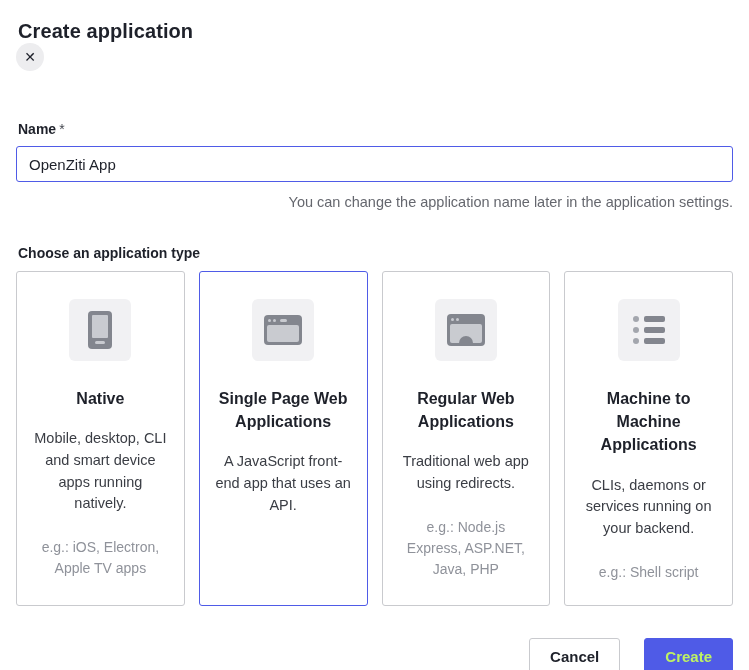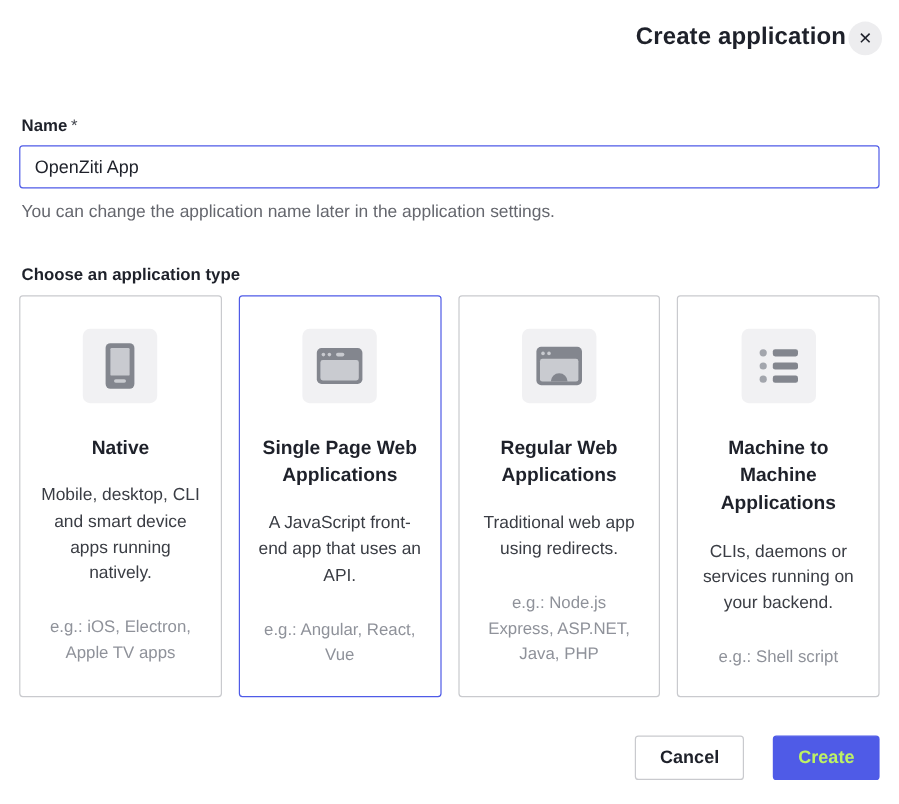--- a/index.html
+++ b/index.html
@@ -13,36 +13,36 @@
     --icon-light:#c9cbd0;
   }
   *{box-sizing:border-box;}
   html,body{margin:0;padding:0;}
   body{
     width:749px;height:670px;background:#ffffff;
     font-family:"Liberation Sans","DejaVu Sans",sans-serif;
     color:var(--text);overflow:hidden;
   }
   .modal{padding:18px 16px 14px;}
-  .modal-header{display:flex;justify-content:flex-end;align-items:flex-start;}
+  .modal-header{display:flex;justify-content:flex-start;align-items:flex-start;flex-direction:column;}
   .modal-title{font-size:20px;font-weight:700;margin:2px 2px 0;letter-spacing:.1px;}
   .close-btn{
     width:28px;height:28px;border-radius:50%;background:#ededef;border:none;
     display:flex;align-items:center;justify-content:center;cursor:pointer;
     font-size:14px;color:#1e212a;line-height:1;margin-right:-2px;
   }
   .form-section{margin-top:50px;}
   .field-label{font-size:14px;font-weight:600;margin:12px 0 9px 2px;}
   .field-label .req{font-weight:400;color:#44474f;margin-left:3px;}
   .name-input{
     display:block;width:100%;height:36px;padding:16px 12px;
     border:1px solid var(--accent);border-radius:3px;outline:none;
     font-size:15px;color:var(--text);font-family:inherit;background:#fff;
   }
-  .helper-text{font-size:14.5px;color:var(--muted);margin:12px 0 0 2px;}
+  .helper-text{font-size:14.5px;color:var(--muted);margin:12px 0 0 2px;text-align:right;}
   .type-label{font-size:14px;font-weight:600;margin:35px 0 10px 2px;}
   .cards{display:grid;grid-template-columns:repeat(4,1fr);gap:14px;}
   .card{
     border:1px solid var(--border);border-radius:3px;background:#fff;
     min-height:335px;padding:27px 12px 18px;text-align:center;cursor:pointer;
   }
   .card.selected{border-color:var(--accent);text-align:center;}
   .icon-box{
     width:62px;height:62px;border-radius:6px;background:var(--icon-bg);
     margin:0 auto 26px;display:flex;align-items:center;justify-content:center;
@@ -114,21 +114,20 @@
           <div class="b-dots">
               <span class="b-dot"></span>
               <span class="b-dot"></span>
               <span class="b-dash"></span>
             </div>
           <div class="b-body"></div>
         </div>
       </div>
       <div class="card-title">Single Page Web Applications</div>
       <div class="card-desc">A JavaScript front-end app that uses an API.</div>
-      <div class="card-example">e.g.: Angular, React, Vue</div>
     </div>
 
     <div class="card">
       <div class="icon-box">
         <div class="browser tall">
           <div class="b-dots">
               <span class="b-dot"></span>
               <span class="b-dot"></span>
             </div>
           <div class="b-body"></div>

